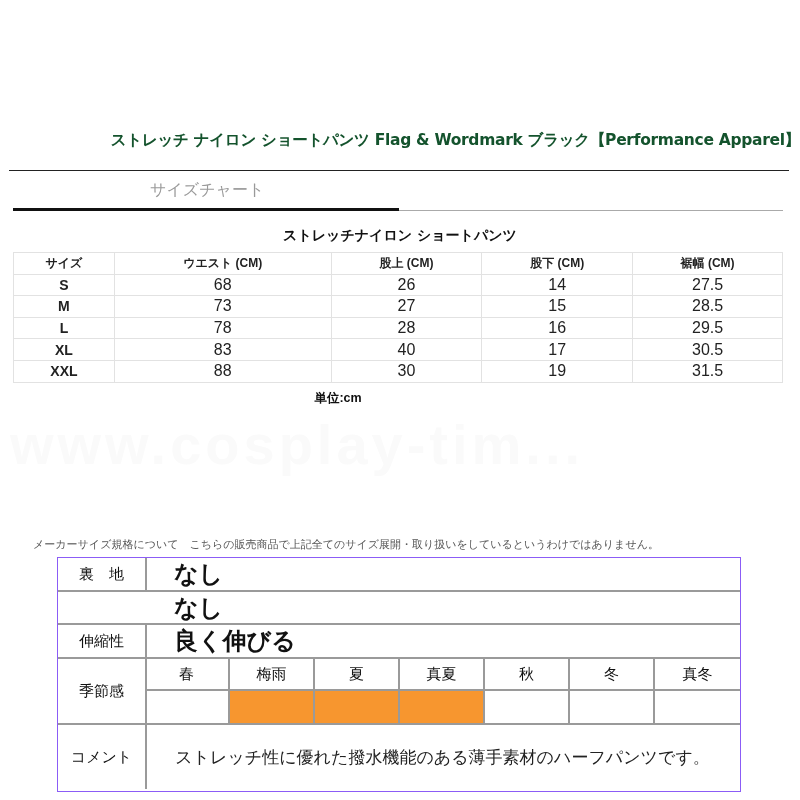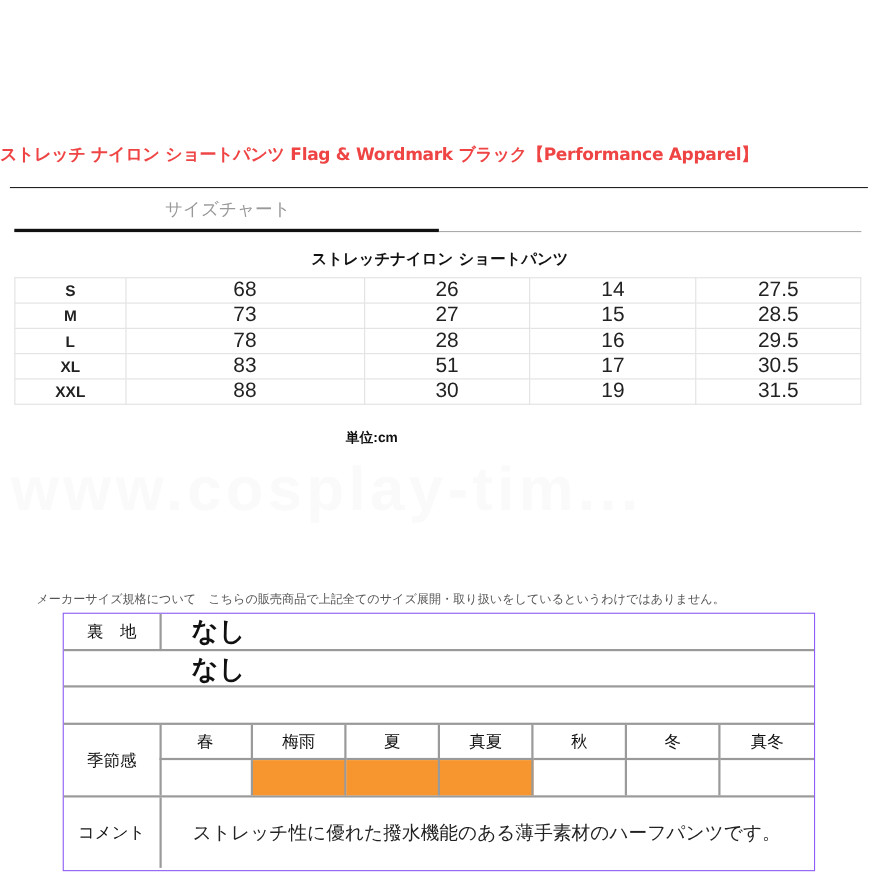--- a/index.html
+++ b/index.html
@@ -1,29 +1,29 @@
 <!DOCTYPE html>
 <html><head>
 <meta charset="utf-8">
 <style>
   html, body { margin:0; padding:0; }
   body { width:800px; height:800px; background:#fff; position:relative; overflow:hidden;
          font-family:"DejaVu Sans","Liberation Sans",sans-serif; color:#222; }
-  .title { position:absolute; left:0; top:130px; width:800px; text-align:left;
-           font-size:15.5px; font-weight:bold; color:#ef4444; letter-spacing:-0.3px; }
+  .title { position:absolute; left:0; top:130px; width:800px; text-align:right;
+           font-size:15.5px; font-weight:bold; color:#14532d; letter-spacing:-0.3px; }
   .rule-top { position:absolute; left:9px; top:170px; width:780px; height:1px; background:#222; }
   .tab { position:absolute; left:150px; top:180px; font-size:16px; color:#999; }
   .tab-line-active { position:absolute; left:13px; top:208px; width:386px; height:3px; background:#111; }
   .tab-line-rest { position:absolute; left:399px; top:210px; width:384px; height:1px; background:#aaa; }
   .size-caption { position:absolute; left:0; top:227px; width:800px; text-align:center;
                   font-size:14px; font-weight:bold; color:#111; }
   table.size { position:absolute; left:13px; top:252px; width:770px; border-collapse:collapse;
                font-family:"Liberation Sans",sans-serif; }
   table.size td, table.size th { border:1px solid #e2e2e2; text-align:center; height:20.6px;
-               padding:0; font-size:19px; color:#222; }
+               padding:0; font-size:16px; color:#222; }
   table.size th { font-size:12px; font-weight:bold; }
   table.size td.sz { font-weight:bold; font-size:14px; }
   .unit { position:absolute; left:0; top:390px; width:676px; text-align:center; font-size:12.5px;
           font-weight:bold; color:#111; font-family:"Liberation Sans",sans-serif; }
   .watermark { position:absolute; left:10px; top:412px; width:790px; font-size:56px; font-weight:bold;
                color:#fafafa; letter-spacing:4px; white-space:nowrap; font-family:"Liberation Sans",sans-serif; }
   .note { position:absolute; left:0; top:537px; width:692px; text-align:center; font-size:11px; color:#555; }
   .spec { position:absolute; left:57px; top:557px; width:684px; height:235px; border:1px solid #8b5cf6;
           box-sizing:border-box; }
   .row { position:absolute; left:0; width:100%; border-bottom:2px solid #9a9a9a; box-sizing:border-box; }
@@ -53,20 +53,27 @@
 
 <table class="size">
   <colgroup>
       <col style="width:101px">
       <col style="width:217px">
       <col style="width:151px">
       <col style="width:151px">
       <col style="width:150px">
     </colgroup>
   <tbody>
+      <tr>
+    <th>サイズ</th>
+    <th>ウエスト (CM)</th>
+    <th>股上 (CM)</th>
+    <th>股下 (CM)</th>
+    <th>裾幅 (CM)</th>
+  </tr>
   <tr>
     <td class="sz">S</td>
     <td>68</td>
     <td>26</td>
     <td>14</td>
     <td>27.5</td>
   </tr>
   <tr>
     <td class="sz">M</td>
     <td>73</td>
@@ -77,21 +84,21 @@
   <tr>
     <td class="sz">L</td>
     <td>78</td>
     <td>28</td>
     <td>16</td>
     <td>29.5</td>
   </tr>
   <tr>
     <td class="sz">XL</td>
     <td>83</td>
-    <td>51</td>
+    <td>40</td>
     <td>17</td>
     <td>30.5</td>
   </tr>
   <tr>
     <td class="sz">XXL</td>
     <td>88</td>
     <td>30</td>
     <td>19</td>
     <td>31.5</td>
   </tr>
@@ -105,20 +112,22 @@
 
 <div class="spec">
   <div class="row" style="top:0;height:34px;">
     <div class="label">裏　地</div>
     <div class="val">なし</div>
   </div>
   <div class="row" style="top:34px;height:33px;">
     <div class="val">なし</div>
   </div>
   <div class="row" style="top:67px;height:34px;">
+    <div class="label">伸縮性</div>
+    <div class="val">良く伸びる</div>
   </div>
   <div class="row" style="top:101px;height:66px;">
     <div class="label">季節感</div>
     <div class="season-grid">
       <div>春</div>
       <div>梅雨</div>
       <div>夏</div>
       <div>真夏</div>
       <div>秋</div>
       <div>冬</div>

